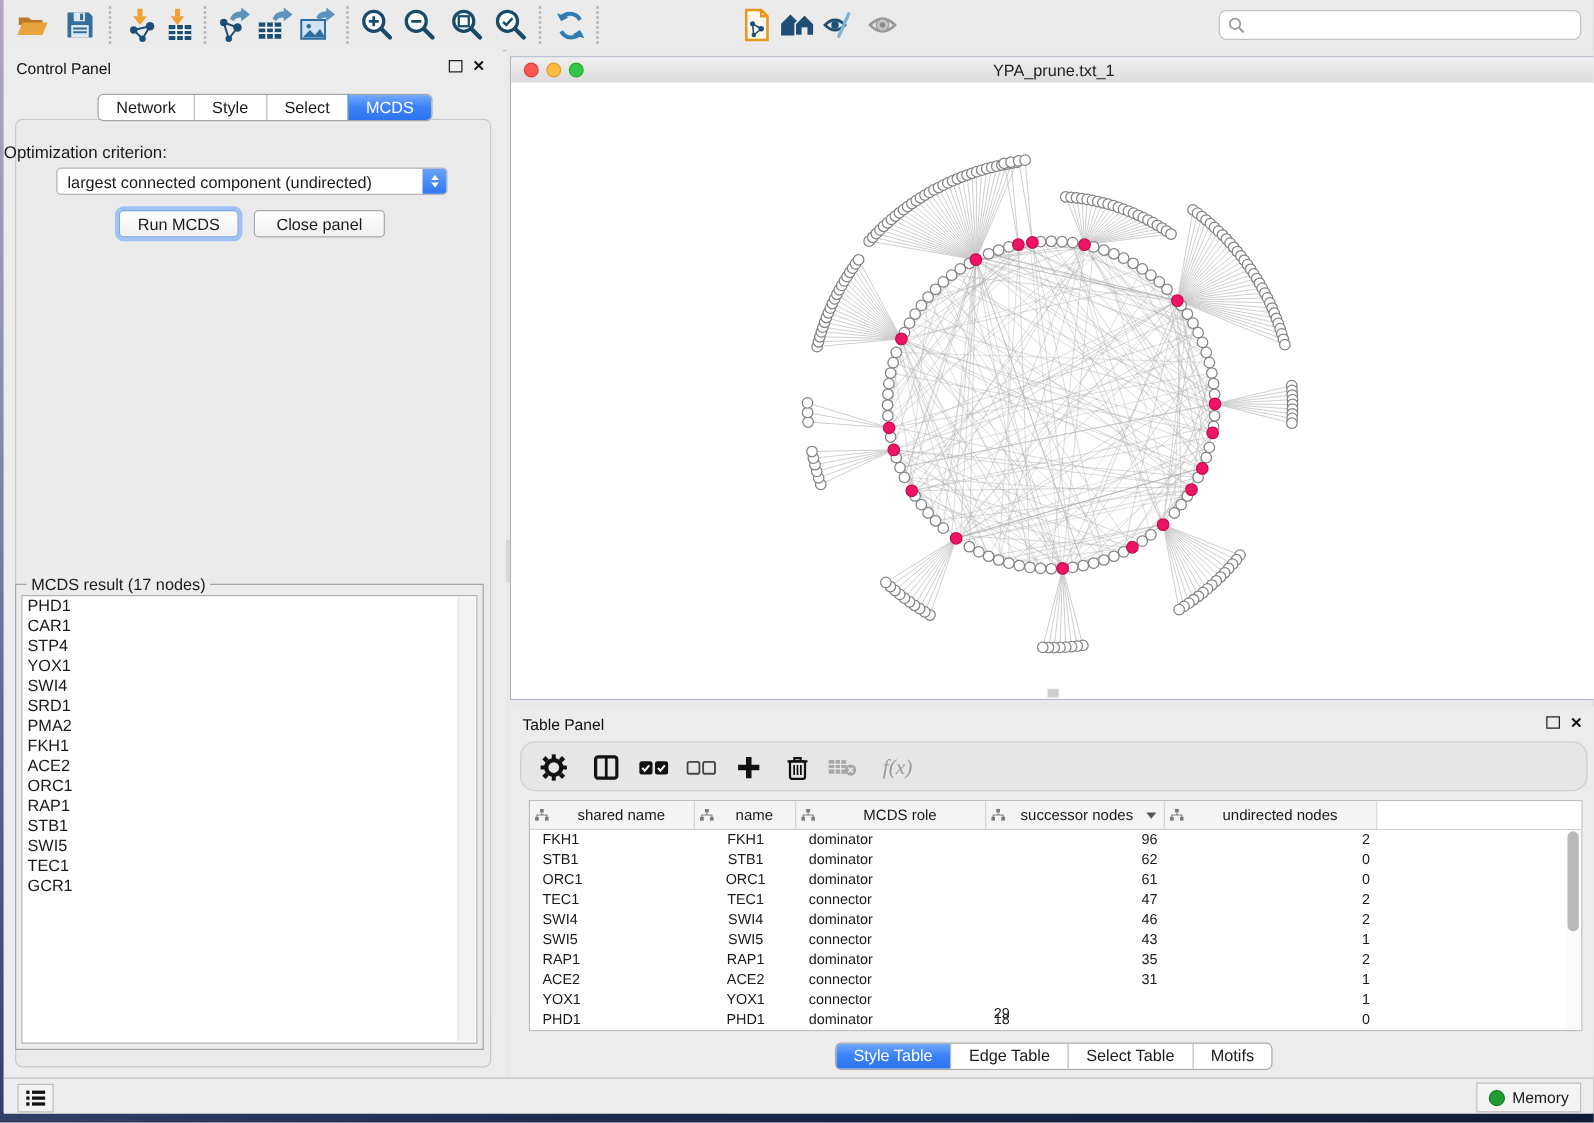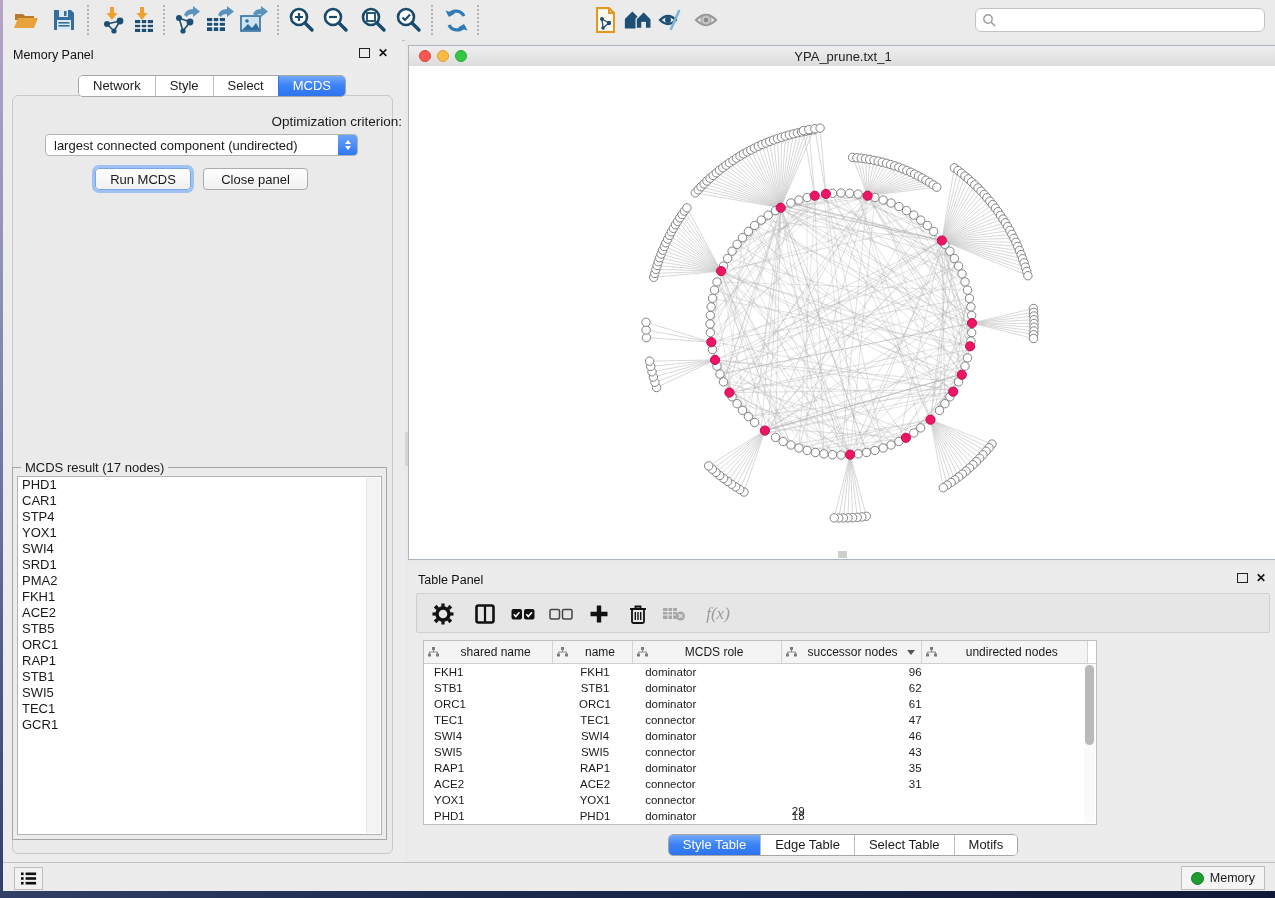--- a/index.html
+++ b/index.html
@@ -21,21 +21,21 @@
   .cpanel{position:absolute;left:0;top:40px;width:399px;height:822px;background:#ececec}
   .panel-title{position:absolute;left:10px;top:8px;font-size:12.5px;color:#111}
   .wbtns{position:absolute;top:8px;display:flex;gap:8px;align-items:center}
   .float-ic{width:9px;height:8px;border:1.5px solid #222;display:inline-block}
   .close-ic{font-size:12px;font-weight:bold;color:#111;line-height:10px}
   .cp-body{position:absolute;left:9px;top:55px;width:379px;height:757px;border:1px solid #c9c9c9;border-radius:6px;background:#eaeaea}
   .seg-wrap{position:absolute;display:inline-flex;border:1px solid #a6a6a6;border-radius:5px;overflow:hidden;background:#fff;height:20px}
   .seg{height:20px;line-height:20px;padding:0 14px;font-size:13px;background:#fff;border-left:1px solid #bdbdbd;white-space:nowrap}
   .seg:first-child{border-left:none}
   .seg.active{background:linear-gradient(#74a9fb,#3b82f7 48%,#2e74ef);color:#fff;border-left-color:#2e74ef}
-  .opt-label{position:absolute;left:0;width:399px;top:74px;text-align:right;font-size:13.5px}
+  .opt-label{position:absolute;left:0;width:399px;top:74px;text-align:left;font-size:13.5px}
   .dropdown{position:absolute;left:42px;top:94px;width:313px;height:22px;background:#fff;border:1px solid #b3b3b3;border-radius:4px;display:flex;align-items:center;box-sizing:border-box}
   .dropdown .val{flex:1;font-size:13px;padding-left:8px;white-space:nowrap;overflow:hidden}
   .stepper{width:19px;height:20px;border-radius:0 3px 3px 0;background:linear-gradient(#6ba2fa,#2f79f5);display:flex;flex-direction:column;align-items:center;justify-content:center;gap:2px}
   .stepper i{width:0;height:0;border-left:3.5px solid transparent;border-right:3.5px solid transparent}
   .stepper .up{border-bottom:4px solid #fff}
   .stepper .dn{border-top:4px solid #fff}
   .btn{position:absolute;height:22px;background:linear-gradient(#ffffff,#f0f0f0);border:1px solid #ababab;border-radius:4px;font-size:13px;display:flex;align-items:center;justify-content:center;box-sizing:border-box}
   .btn.focus{box-shadow:0 0 0 3px rgba(110,165,250,.6);border-color:#7aa6e8}
   .groupbox{position:absolute;left:9px;top:427px;width:373px;height:371px;border:1px solid #a5a5a5;background:#ececec}
   .grouplegend{position:absolute;left:8px;top:-8px;background:#ececec;padding:0 4px;font-size:13px}
@@ -49,24 +49,24 @@
   .netwin{position:absolute;left:3px;top:5px;width:870px;height:515px;background:#fff;border:1px solid #aab4c2;box-sizing:border-box}
   .netwin .titlebar{position:absolute;left:0;top:0;right:0;height:20px;background:linear-gradient(#efefef,#dcdcdc);border-bottom:1px solid #b8b8b8;display:flex;align-items:center}
   .traffic{display:flex;gap:6px;margin-left:10px}
   .light{width:12px;height:12px;border-radius:50%;box-sizing:border-box}
   .netwin .wtitle{position:absolute;left:0;right:0;text-align:center;font-size:13px;color:#222}
   .canvas{position:absolute;left:0;top:20px;right:0;bottom:0;background:#fff;overflow:hidden}
   .hscroll-frag{position:absolute;left:429px;bottom:1px;width:9px;height:7px;background:#cfcfcf}
 
   
   .tpanel{position:absolute;left:3px;top:525px;width:870px;height:295px;background:#ececec}
-  .tp-toolbar{position:absolute;left:8px;top:28px;right:8px;height:40px;background:#e6e6e6;border:1px solid #cfcfcf;border-radius:2px;box-sizing:border-box}
+  .tp-toolbar{position:absolute;left:8px;top:28px;right:8px;height:40px;background:#e6e6e6;border:1px solid #cfcfcf;border-radius:12px;box-sizing:border-box}
   .tp-ic{position:absolute;top:7px;width:28px;height:26px;display:flex;align-items:center;justify-content:center}
   .fx{font-family:"Liberation Serif",serif;font-style:italic;font-size:17px;color:#9b9b9b}
-  .tablebox{position:absolute;left:15px;top:75px;width:674px;height:185px;background:#fff;border:1px solid #bfbfbf;box-sizing:border-box;overflow:hidden}
+  .tablebox{position:absolute;left:15px;top:75px;width:843px;height:185px;background:#fff;border:1px solid #bfbfbf;box-sizing:border-box;overflow:hidden}
   .thead{display:flex;height:22px;border-bottom:1px solid #cfcfcf;background:#f4f4f4}
   .th{display:flex;align-items:center;border-right:1px solid #d4d4d4;font-size:12px;box-sizing:border-box;padding:0 4px;position:relative}
   .th .lbl{flex:1;text-align:center;white-space:nowrap;overflow:hidden}
   .chev{width:0;height:0;border-left:4px solid transparent;border-right:4px solid transparent;border-top:5px solid #555;margin:0 2px}
   .trow{display:flex;height:16px;font-size:11.5px;align-items:center}
   .td{box-sizing:border-box;padding:0 6px;white-space:nowrap;overflow:hidden}
   .tscroll{position:absolute;right:1px;top:23px;bottom:1px;width:11px;background:#fafafa}
   .tthumb{position:absolute;right:1px;width:9px;height:80px;border-radius:5px;background:#b9b9b9}
   .bottom-tabs-row{position:absolute;left:0;right:0;top:269px;display:flex;justify-content:center}
 
@@ -215,21 +215,21 @@
     <div class="searchbox">
       <svg width="14" height="14" viewBox="0 0 14 14">
         <circle cx="6" cy="6" r="4.2" fill="none" stroke="#9a9a9a" stroke-width="1.4"></circle>
         <path d="M9.2 9.2 L13 13" stroke="#9a9a9a" stroke-width="1.6"></path>
       </svg>
       <input placeholder="" style="">
     </div>
   </div>
 
   <div class="cpanel">
-    <div class="panel-title">Memory Panel</div>
+    <div class="panel-title">Control Panel</div>
     <div class="wbtns" style="right:14px">
       <span class="float-ic"></span>
       <span class="close-ic">✕</span>
     </div>
     <div class="cp-body"></div>
     <div class="seg-wrap" style="left:75px;top:35px" id="cp-tabs">
         <div class="seg">Network</div>
         <div class="seg">Style</div>
         <div class="seg">Select</div>
         <div class="seg active">MCDS</div>
@@ -249,21 +249,20 @@
       <div class="mcds-list" id="mcds-list">
           <div class="mcds-item">PHD1</div>
           <div class="mcds-item">CAR1</div>
           <div class="mcds-item">STP4</div>
           <div class="mcds-item">YOX1</div>
           <div class="mcds-item">SWI4</div>
           <div class="mcds-item">SRD1</div>
           <div class="mcds-item">PMA2</div>
           <div class="mcds-item">FKH1</div>
           <div class="mcds-item">ACE2</div>
-          <div class="mcds-item">STB5</div>
           <div class="mcds-item">ORC1</div>
           <div class="mcds-item">RAP1</div>
           <div class="mcds-item">STB1</div>
           <div class="mcds-item">SWI5</div>
           <div class="mcds-item">TEC1</div>
           <div class="mcds-item">GCR1</div>
           <div class="mcds-track"></div>
         </div>
     </div>
   </div>

